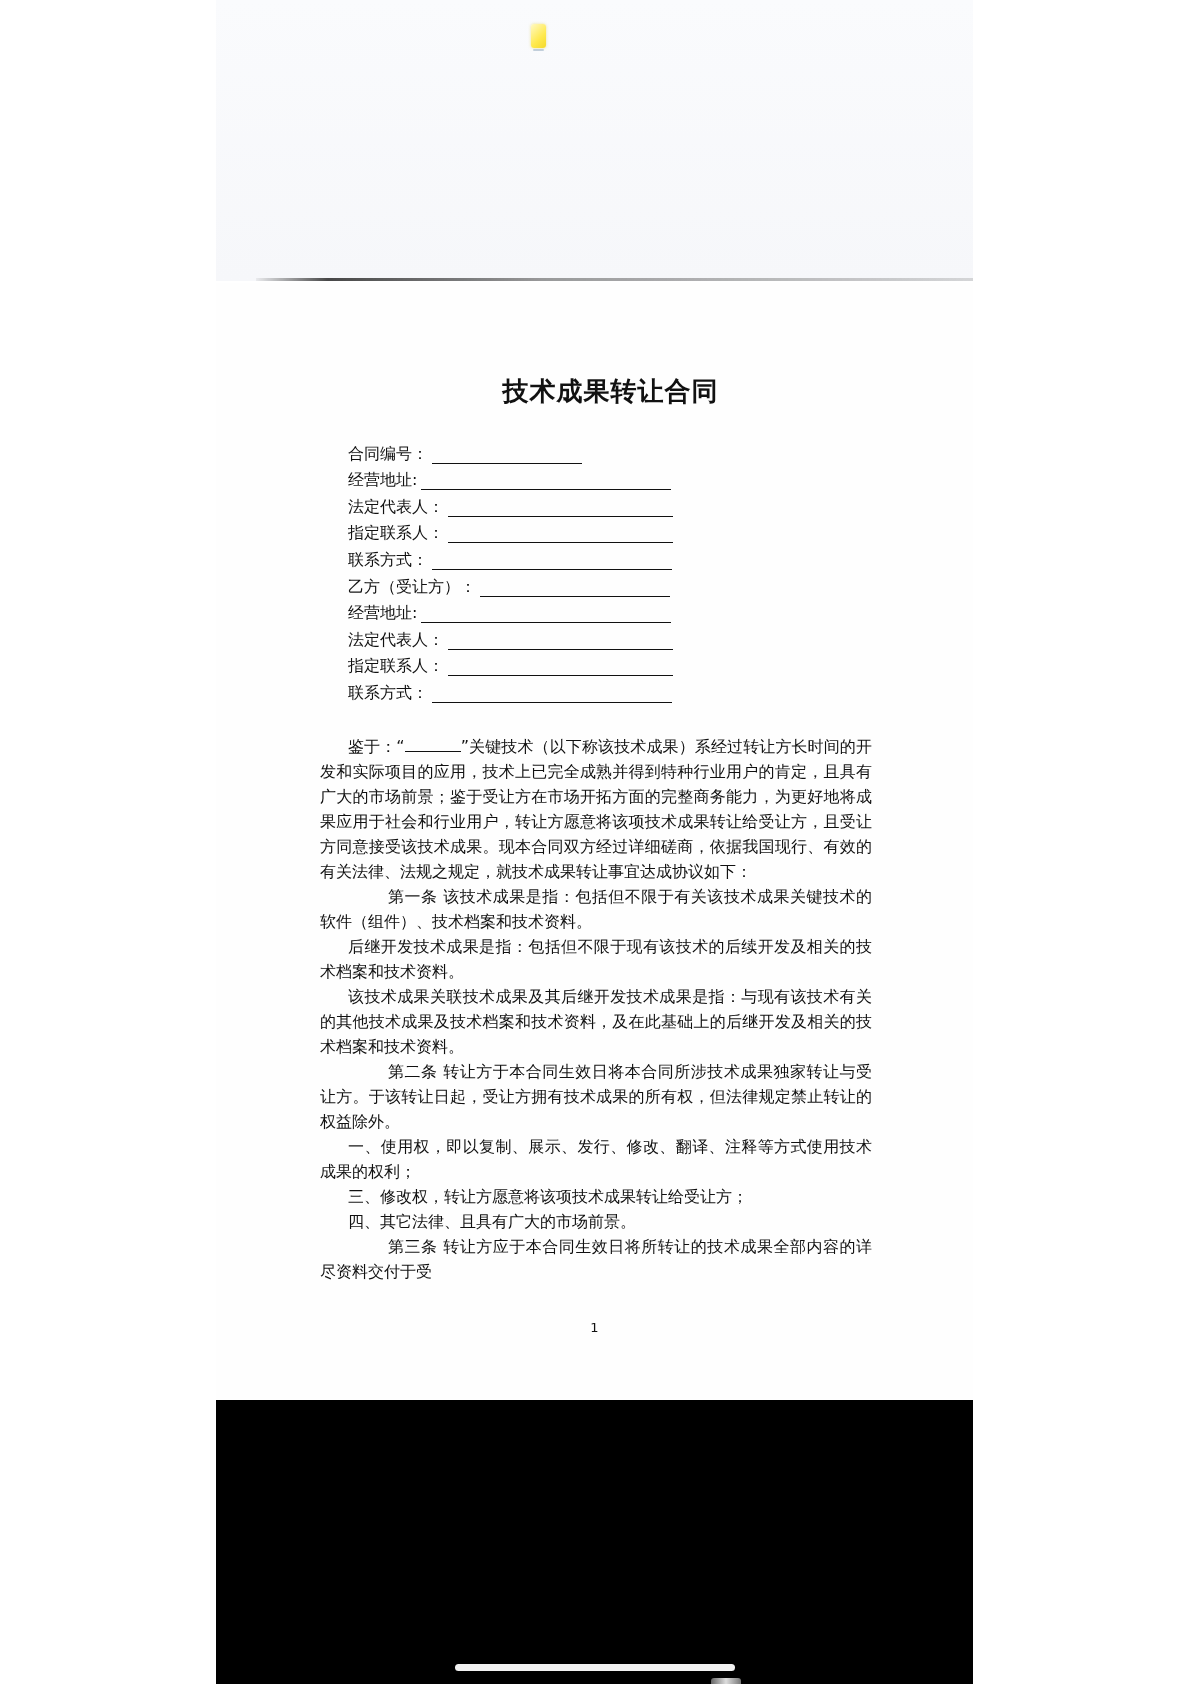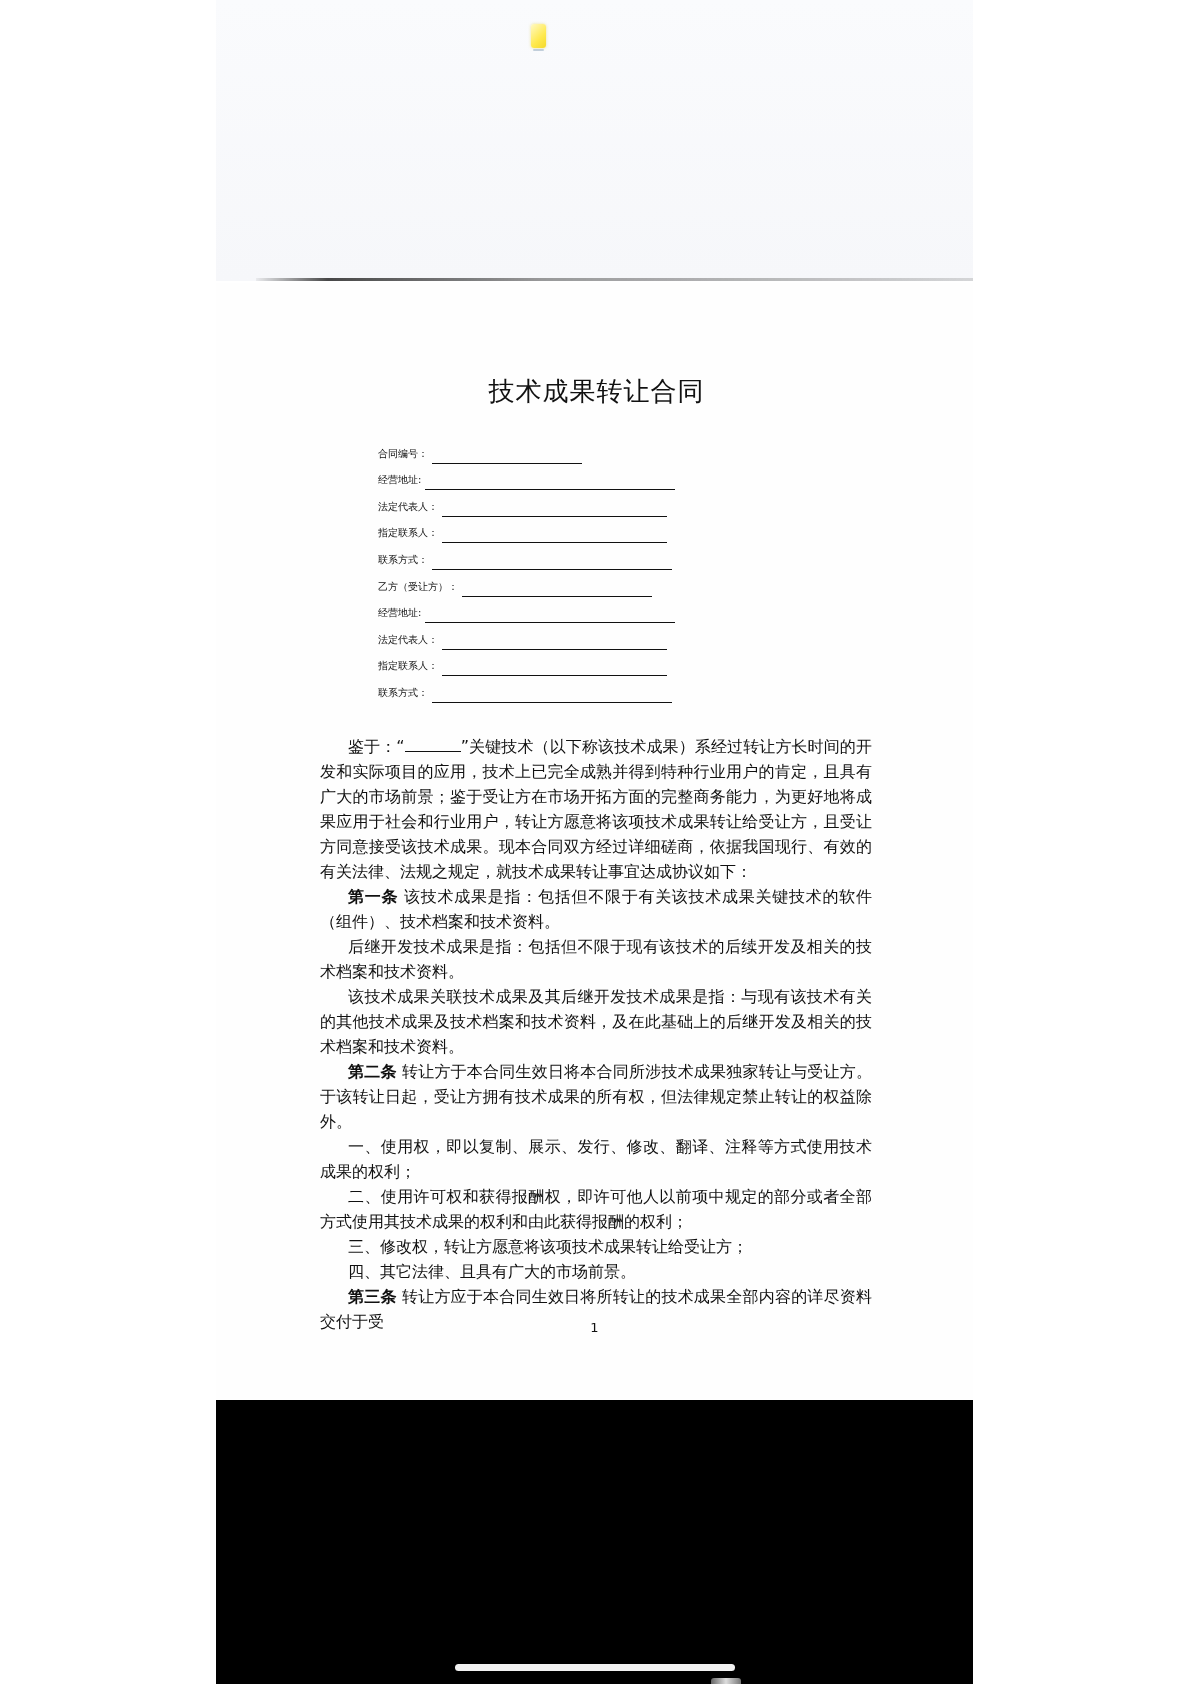--- a/index.html
+++ b/index.html
@@ -26,37 +26,37 @@
   }
   .note-icon::after {
     content: ""; position: absolute; left: 2px; right: 2px; bottom: -3px; height: 2px;
     background: #9cb3c8; border-radius: 1px; opacity: .6;
   }
   .page {
     position: absolute; left: 216px; top: 283px; width: 757px; height: 1117px;
     background: #fefefe;
   }
   .title {
-    position: absolute; left: 2px; width: 100%; top: 91px;
-    text-align: center; font-size: 26px; font-weight: normal; letter-spacing: 1px;
+    position: absolute; left: 16px; width: 100%; top: 91px;
+    text-align: center; font-size: 26px; font-weight: bold; letter-spacing: 1px;
   }
   .fields { position: absolute; left: 132px; top: 154px; }
   .field {
     height: 26.6px; display: flex; align-items: flex-end;
-    font-size: 10px; line-height: 20px; margin-left: 30px;
+    font-size: 16px; line-height: 20px;
   }
   .field .line {
     display: inline-block; border-bottom: 1.4px solid #111; height: 16px; margin-left: 4px;
   }
   .body-text {
     position: absolute; left: 104px; width: 552px; top: 451px;
     font-size: 16px; line-height: 25px; text-align: justify;
   }
   .body-text p { margin: 0; text-indent: 28px; }
-  .body-text b { font-weight: bold; }
+  .body-text b { font-weight: normal; margin-left: 40px; }
   .blank-inline { display: inline-block; width: 56px; border-bottom: 1.4px solid #111; height: 14px; vertical-align: baseline; }
   .page-number {
     position: absolute; left: 0; width: 100%; top: 1037px; text-align: center; font-size: 13px;
   }
   .black-area {
     position: absolute; left: 216px; top: 1400px; width: 757px; height: 284px; background: #000;
   }
   .home-indicator {
     position: absolute; left: 239px; top: 264px; width: 280px; height: 7px;
     background: #f2f2f2; border-radius: 4px;
@@ -121,21 +121,20 @@
     </div>
 
   <div class="body-text">
     <p><span>鉴于：“</span><span class="blank-inline"></span><span>”关键技术（以下称该技术成果）系经过转让方长时间的开发和实际项目的应用，技术上已完全成熟并得到特种行业用户的肯定，且具有广大的市场前景；鉴于受让方在市场开拓方面的完整商务能力，为更好地将成果应用于社会和行业用户，转让方愿意将该项技术成果转让给受让方，且受让方同意接受该技术成果。现本合同双方经过详细磋商，依据我国现行、有效的有关法律、法规之规定，就技术成果转让事宜达成协议如下：</span></p>
     <div id="articles">
         <p><b>第一条</b><span> 该技术成果是指：包括但不限于有关该技术成果关键技术的软件（组件）、技术档案和技术资料。</span></p>
         <p><span>后继开发技术成果是指：包括但不限于现有该技术的后续开发及相关的技术档案和技术资料。</span></p>
         <p><span>该技术成果关联技术成果及其后继开发技术成果是指：与现有该技术有关的其他技术成果及技术档案和技术资料，及在此基础上的后继开发及相关的技术档案和技术资料。</span></p>
         <p><b>第二条</b><span> 转让方于本合同生效日将本合同所涉技术成果独家转让与受让方。于该转让日起，受让方拥有技术成果的所有权，但法律规定禁止转让的权益除外。</span></p>
         <p><span>一、使用权，即以复制、展示、发行、修改、翻译、注释等方式使用技术成果的权利；</span></p>
-        <p><span>二、使用许可权和获得报酬权，即许可他人以前项中规定的部分或者全部方式使用其技术成果的权利和由此获得报酬的权利；</span></p>
         <p><span>三、修改权，转让方愿意将该项技术成果转让给受让方；</span></p>
         <p><span>四、其它法律、且具有广大的市场前景。</span></p>
         <p><b>第三条</b><span> 转让方应于本合同生效日将所转让的技术成果全部内容的详尽资料交付于受</span></p>
       </div>
   </div>
 
   <div class="page-number">1</div>
 </div>
 
 <div class="black-area">

